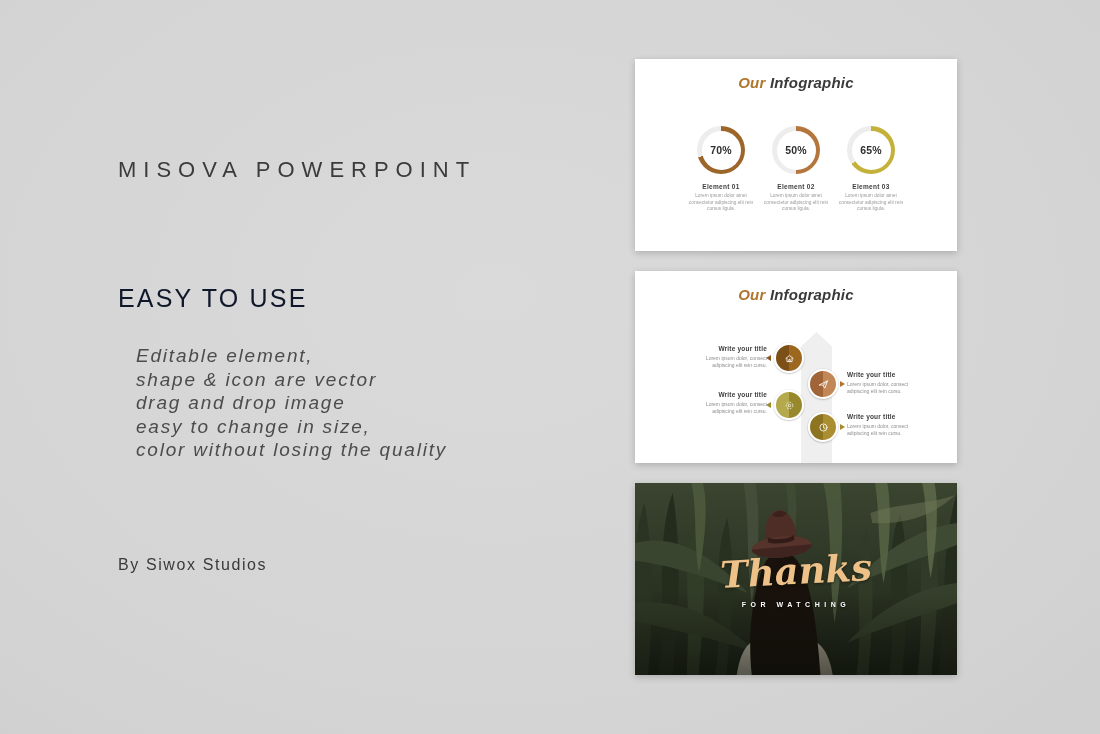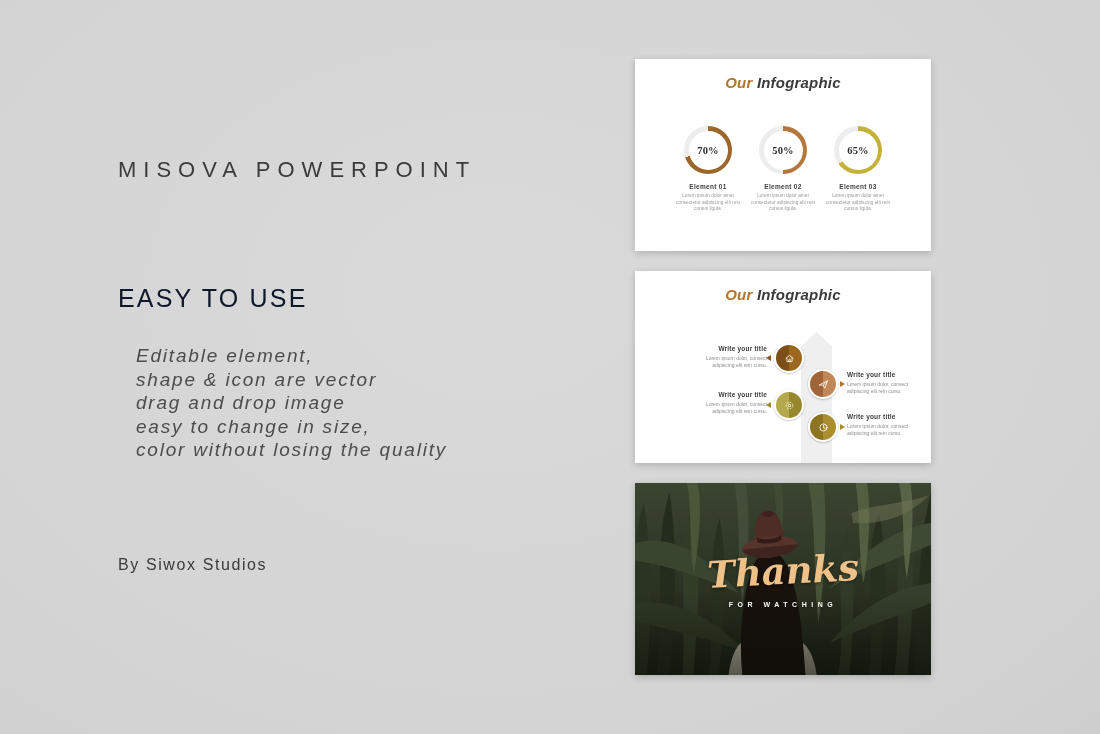--- a/index.html
+++ b/index.html
@@ -25,42 +25,41 @@
     font-size:19px;font-style:italic;letter-spacing:1.8px;line-height:23.5px;color:#4c4c4c;
   }
   .lp-desc span{display:block;white-space:nowrap;}
   .lp-credit{
     position:absolute;left:118px;top:556px;
     font-size:16px;font-weight:normal;letter-spacing:1.6px;color:#3a3a3a;white-space:nowrap;
   }
 
   
   .slide{
-    position:absolute;left:635px;width:296px;height:192px;background:#fff;
+    position:absolute;left:635px;width:322px;height:192px;background:#fff;
     box-shadow:0 2px 7px rgba(0,0,0,.20);overflow:hidden;
   }
   .slide1{top:59px;}
   .slide2{top:271px;}
   .slide3{top:483px;background:#232b1b;}
   .slide-title{
     position:absolute;top:15px;left:0;right:0;text-align:center;
     font-size:15px;font-weight:bold;font-style:italic;color:#3b3b3b;letter-spacing:.2px;
   }
   .slide-title .accent{color:#b0762d;}
 
   
   .donut-row{
     position:absolute;top:67px;left:0;right:0;
     display:flex;justify-content:center;gap:5px;
   }
   .donut-col{width:70px;text-align:center;}
   .donut{
     width:48px;height:48px;border-radius:50%;position:relative;margin:0 auto;
     background:#ededed;
-    font-family:Liberation Serif, serif;
   }
   .donut::after{
     content:"";position:absolute;inset:4.5px;background:#fff;border-radius:50%;
   }
   .donut .pct{
     position:absolute;inset:0;display:flex;align-items:center;justify-content:center;
     z-index:1;font-size:10.5px;font-weight:bold;color:#2e2e2e;letter-spacing:.2px;
   }
   .el-label{margin-top:9px;font-size:6.5px;font-weight:bold;color:#3f3f3f;letter-spacing:.3px;}
   .el-desc{margin-top:3px;font-size:4.8px;line-height:6.6px;color:#9b9b9b;}

